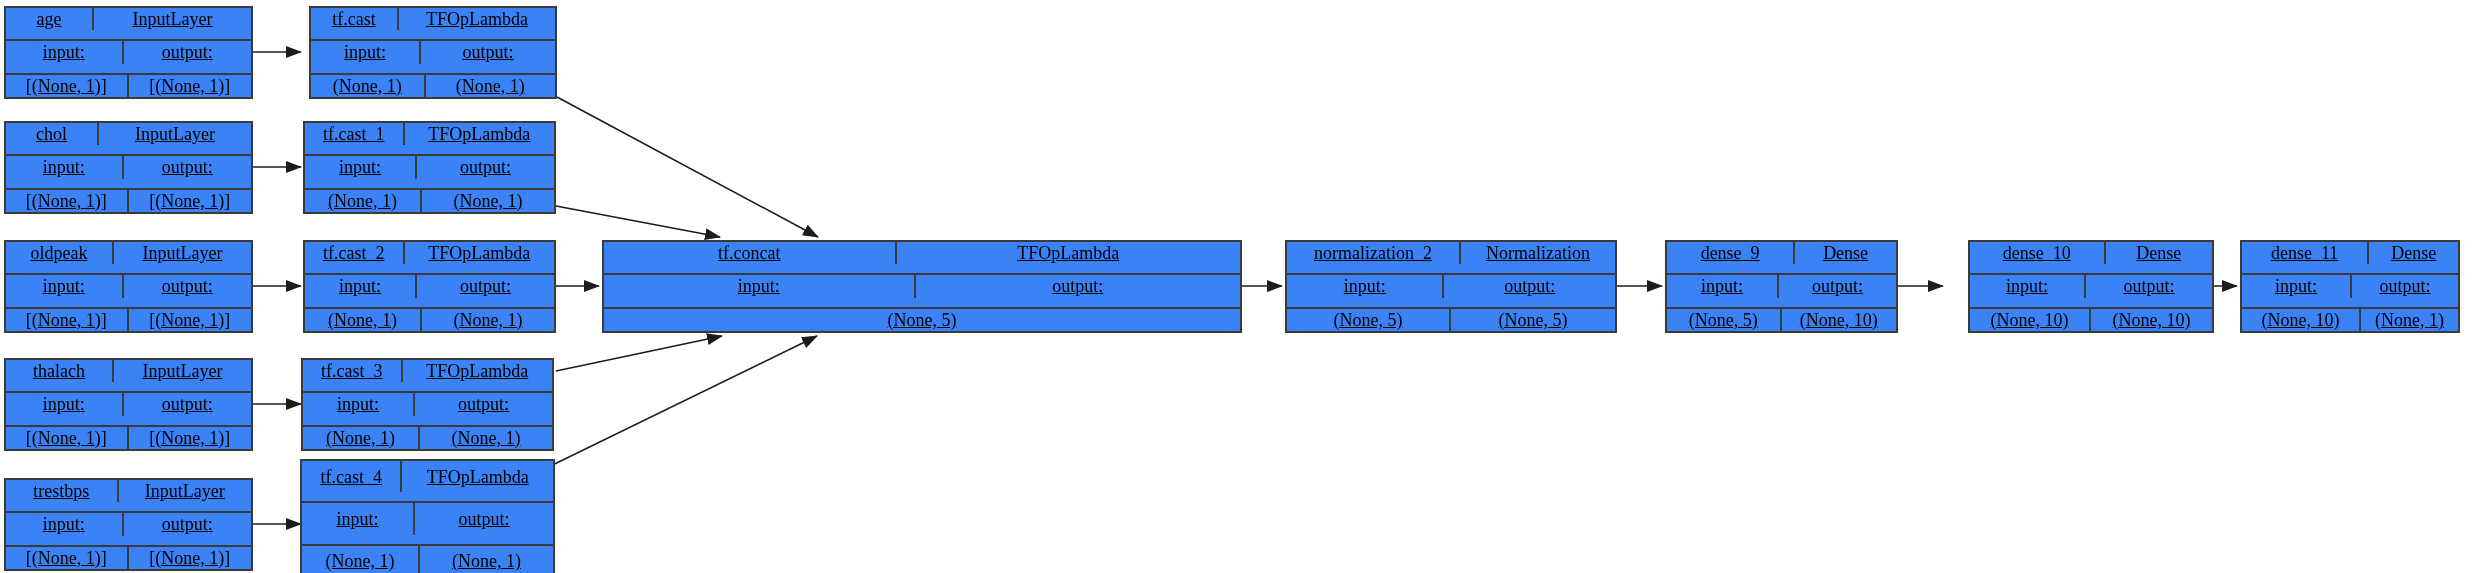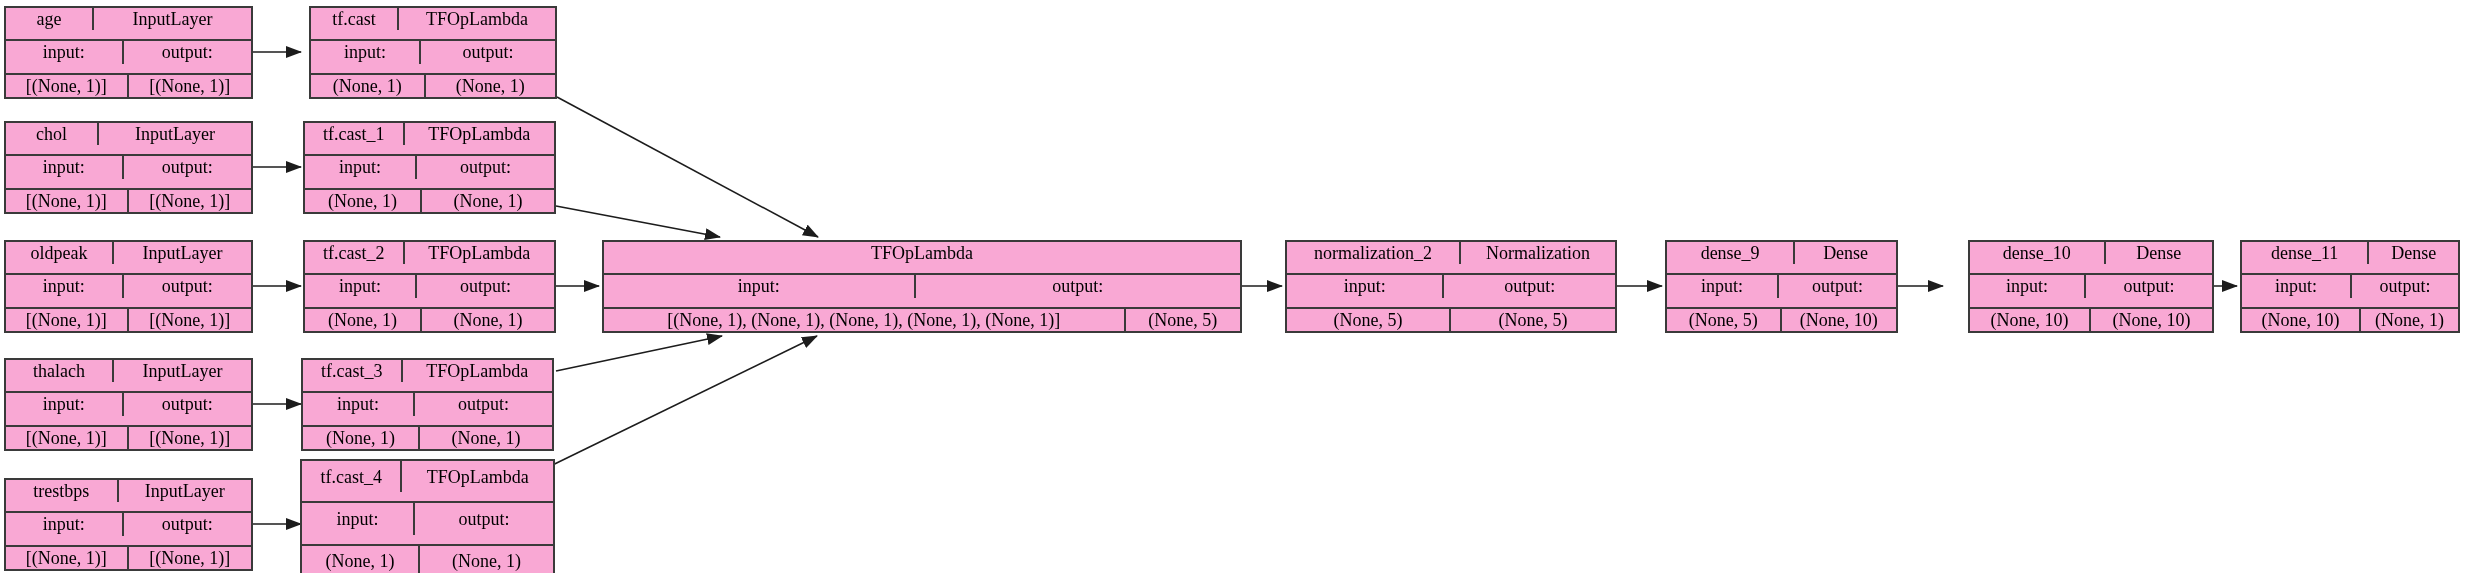--- a/index.html
+++ b/index.html
@@ -7,23 +7,24 @@
     position:relative;
     width:2479px;height:573px;
     background:#ffffff;
     font-family:"Liberation Serif","DejaVu Serif",serif;
     color:#000;
   }
   .edges{position:absolute;left:0;top:0;width:2479px;height:573px;}
   .node{
     position:absolute;
     display:flex;flex-direction:column;
-    background:#f9a8d4;
+    background:#3b82f6;
     border:2px solid #3a3a3a;
     box-sizing:border-box;
+    text-decoration:underline;
   }
   .row{flex:1;display:flex;min-height:0;}
   .row + .row{border-top:2px solid #3a3a3a;margin-top:9px;}
   .cell{
     display:flex;align-items:center;justify-content:center;
     font-size:18px;line-height:1;
     white-space:nowrap;
     padding:0 5px;
     box-sizing:border-box;
     overflow:hidden;
@@ -206,28 +207,28 @@
         <div class="cell" style="flex:1">output:</div>
       </div>
     <div class="row">
         <div class="cell first" style="width:47%">(None, 1)</div>
         <div class="cell" style="flex:1">(None, 1)</div>
       </div>
   </div>
 
   <div class="node" style="left:602px;top:240px;width:640px;height:93px">
     <div class="row">
+        <div class="cell first" style="width:46%">tf.concat</div>
         <div class="cell" style="flex:1">TFOpLambda</div>
       </div>
     <div class="row">
         <div class="cell first" style="width:49%">input:</div>
         <div class="cell" style="flex:1">output:</div>
       </div>
     <div class="row">
-        <div class="cell first" style="width:82%">[(None, 1), (None, 1), (None, 1), (None, 1), (None, 1)]</div>
         <div class="cell" style="flex:1">(None, 5)</div>
       </div>
   </div>
 
   <div class="node" style="left:1285px;top:240px;width:332px;height:93px">
     <div class="row">
         <div class="cell first" style="width:53%">normalization_2</div>
         <div class="cell" style="flex:1">Normalization</div>
       </div>
     <div class="row">

